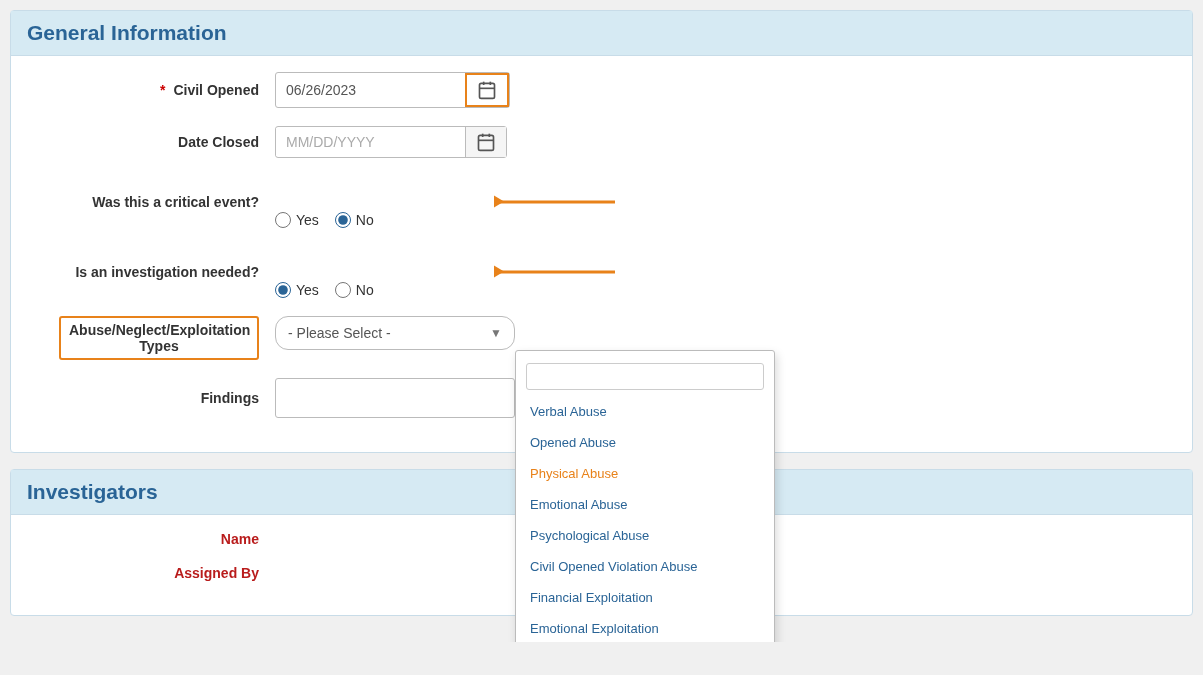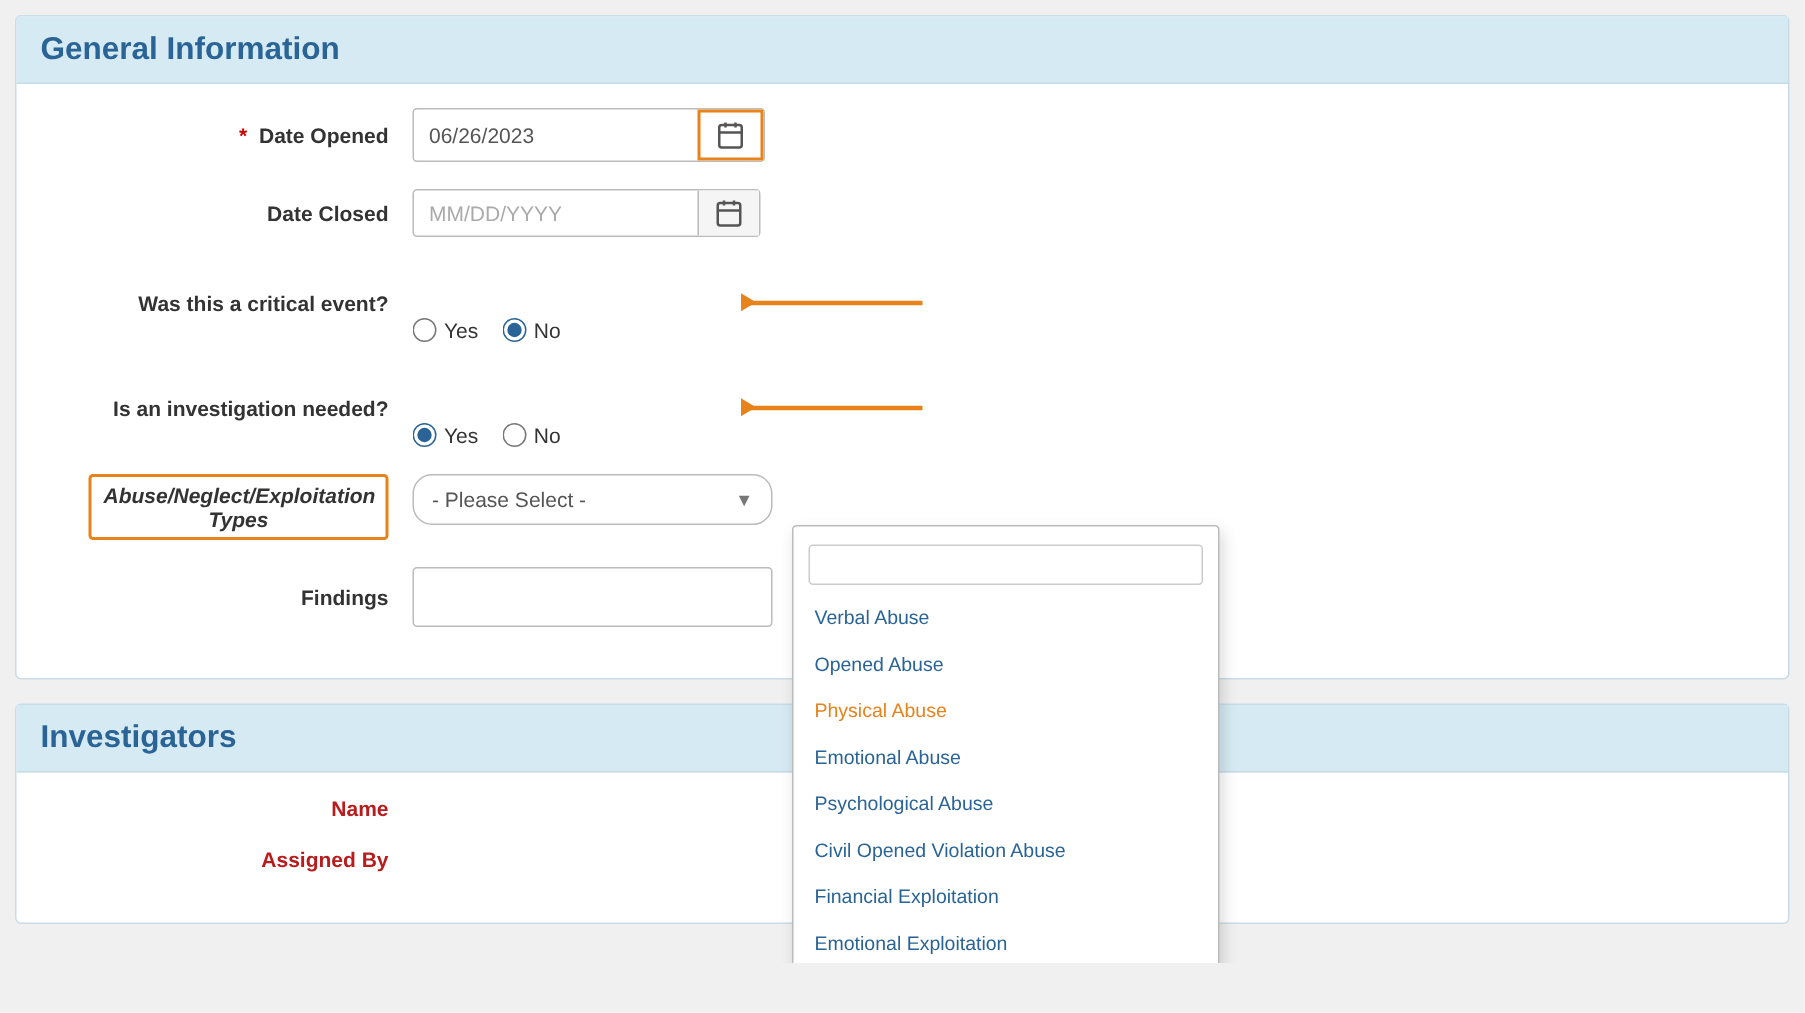--- a/index.html
+++ b/index.html
@@ -131,36 +131,34 @@
     .highlighted-label {
       border: 2px solid #e8821a;
       border-radius: 3px;
       padding: 4px 8px;
       font-weight: bold;
       text-align: center;
       width: 200px;
       color: #333;
       margin-right: 16px;
       margin-left: auto;
-      font-style: italic;
     }
 
     
     .dropdown-popup {
       position: absolute;
       top: 100%;
       left: 240px;
       background: #fff;
       border: 1px solid #bbb;
       border-radius: 3px;
       box-shadow: 2px 4px 10px rgba(0,0,0,0.15);
       z-index: 100;
-      width: 285px;
+      width: 260px;
       padding: 6px 0;
-      margin-left: 13px;
     }
 
     .dropdown-search {
       margin: 6px 10px;
       width: calc(100% - 20px);
       padding: 5px 8px;
       border: 1px solid #ccc;
       border-radius: 3px;
       font-size: 13px;
       outline: none;
@@ -219,21 +217,21 @@
 
   <div class="section-panel">
     <div class="section-header">
       <span>General Information</span>
     </div>
     <div class="section-body">
 
       <div class="form-row">
         <div class="form-label">
           <span class="required-star">*</span>
-          <span>Date Opened</span>
+          <span>Civil Opened</span>
         </div>
         <div class="date-input-wrapper">
           <input type="text" class="date-text-input" value="06/26/2023" style="">
           <button class="calendar-btn active-cal">
             <svg class="calendar-icon" viewBox="0 0 24 24" fill="none" stroke="#555" stroke-width="2">
               <rect x="3" y="4" width="18" height="18" rx="2" ry="2"></rect>
               <line x1="16" y1="2" x2="16" y2="6"></line>
               <line x1="8" y1="2" x2="8" y2="6"></line>
               <line x1="3" y1="10" x2="21" y2="10"></line>
             </svg>

